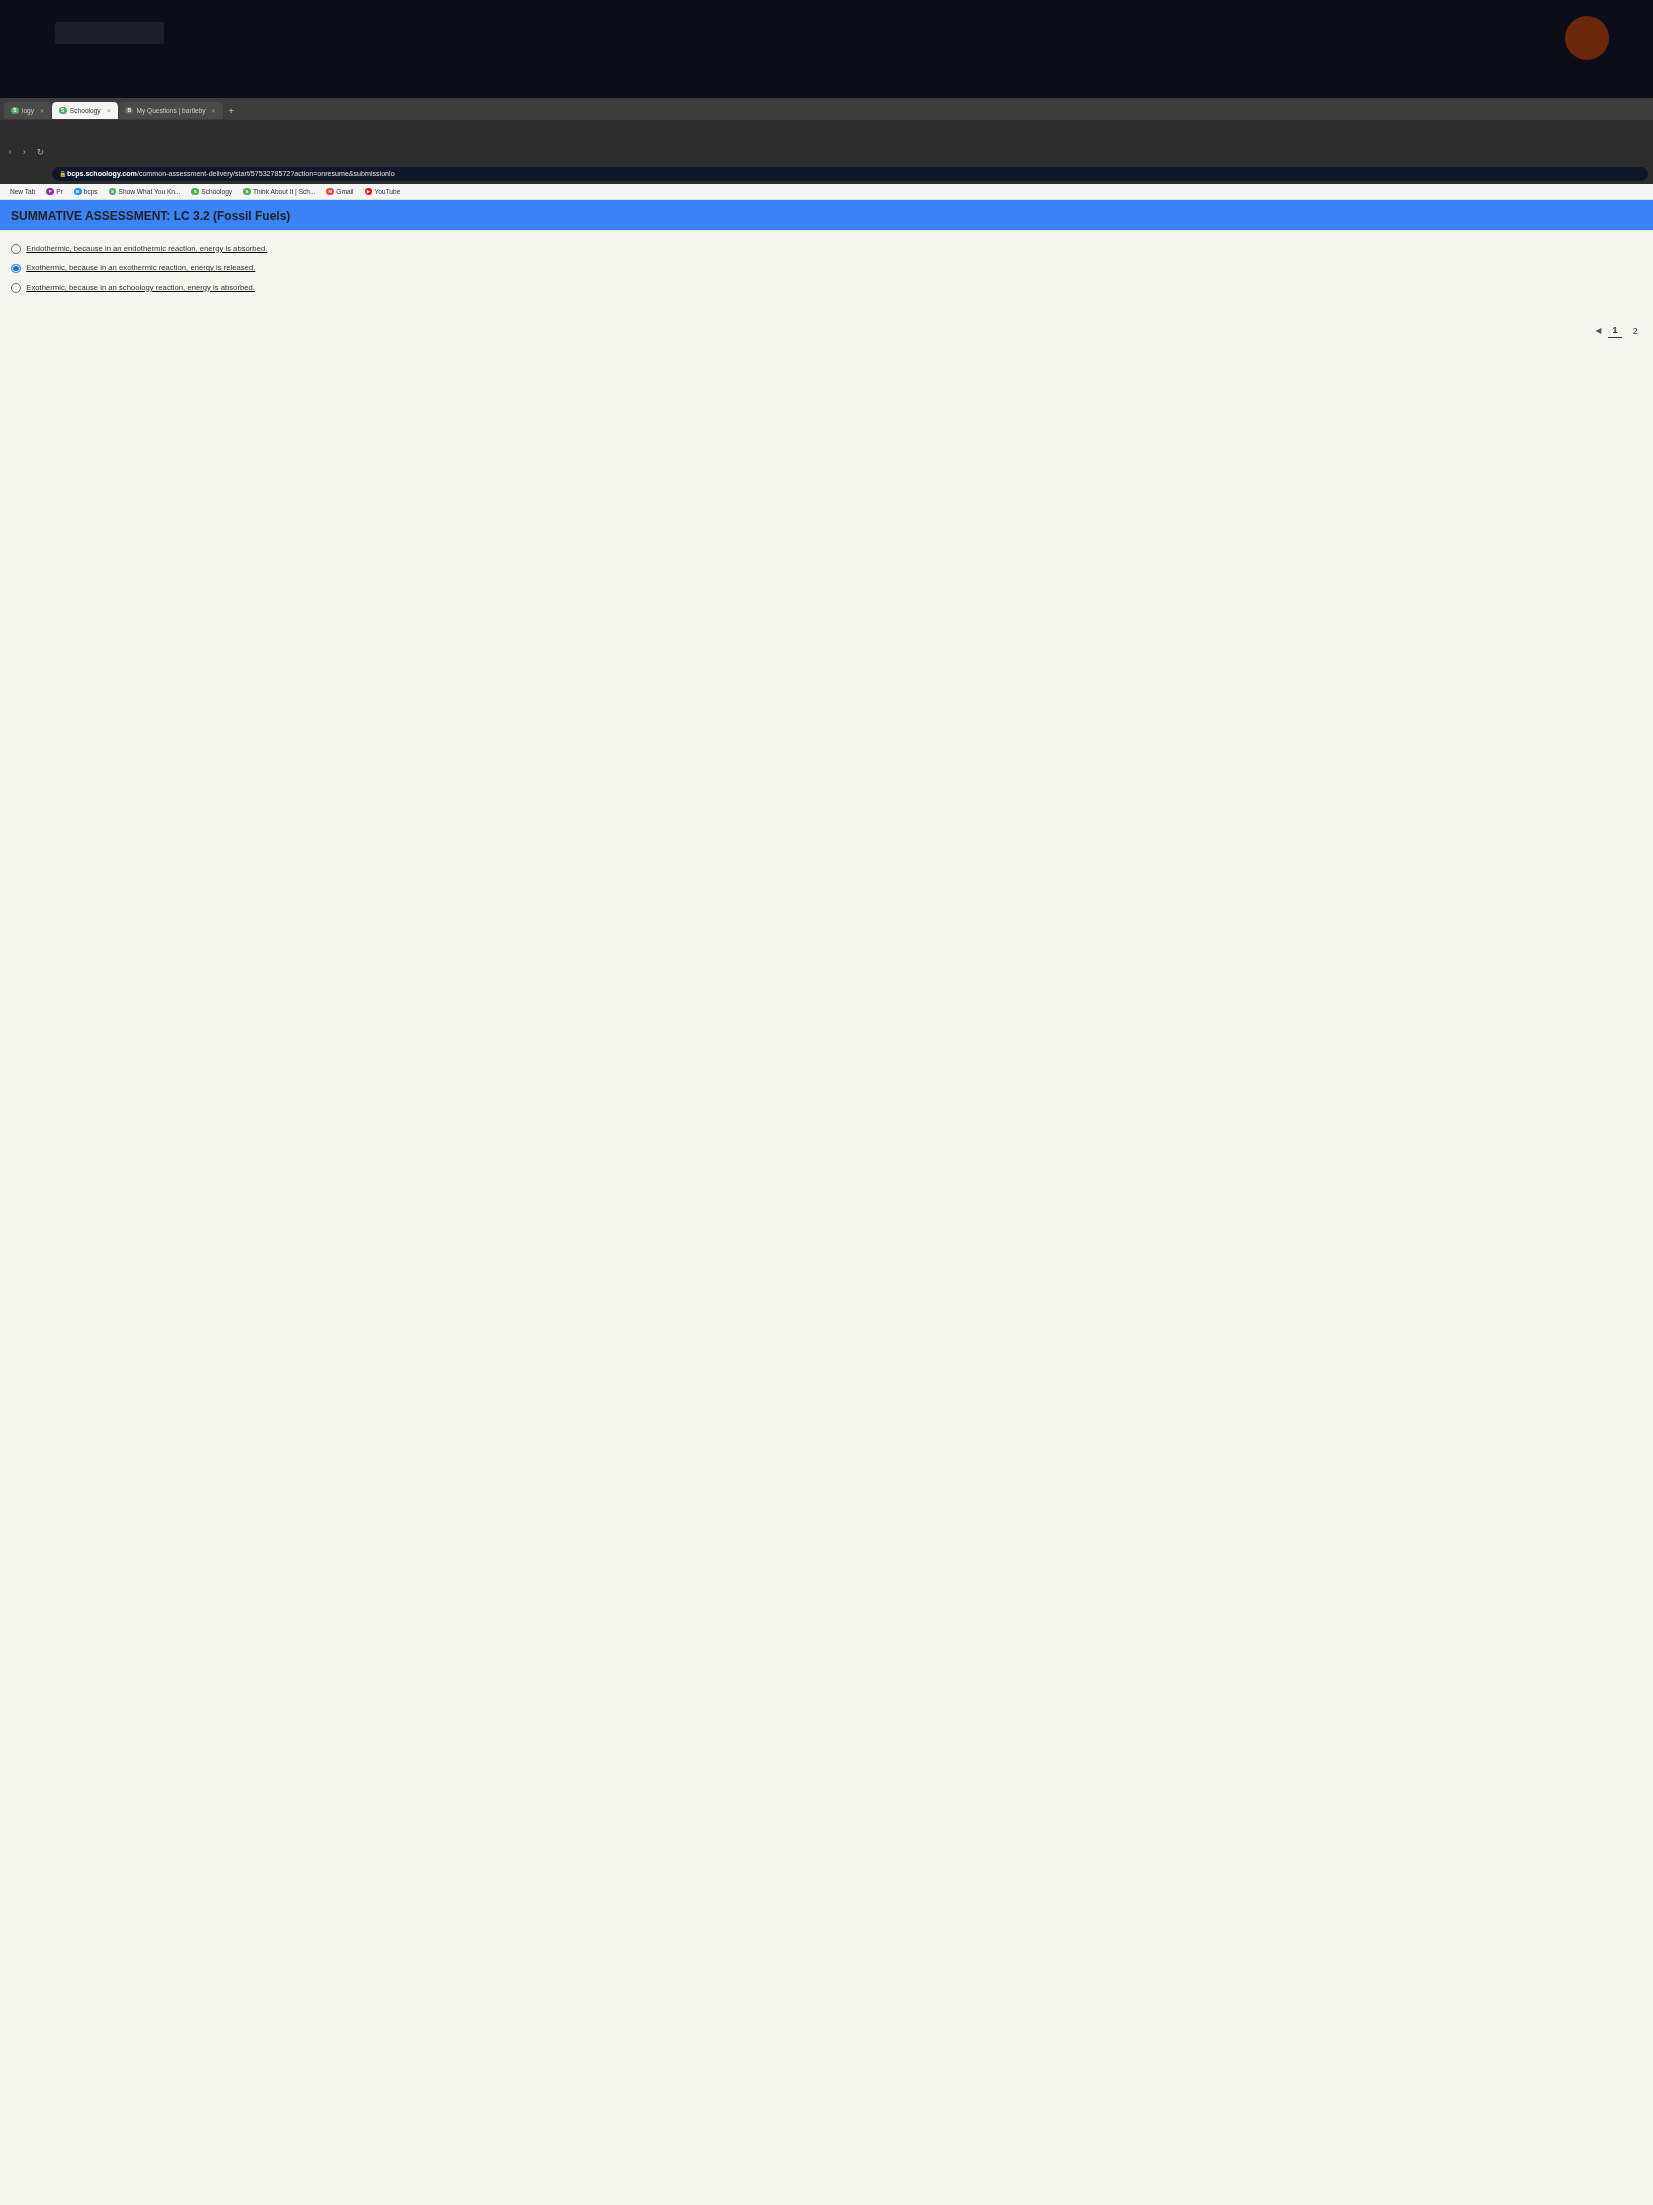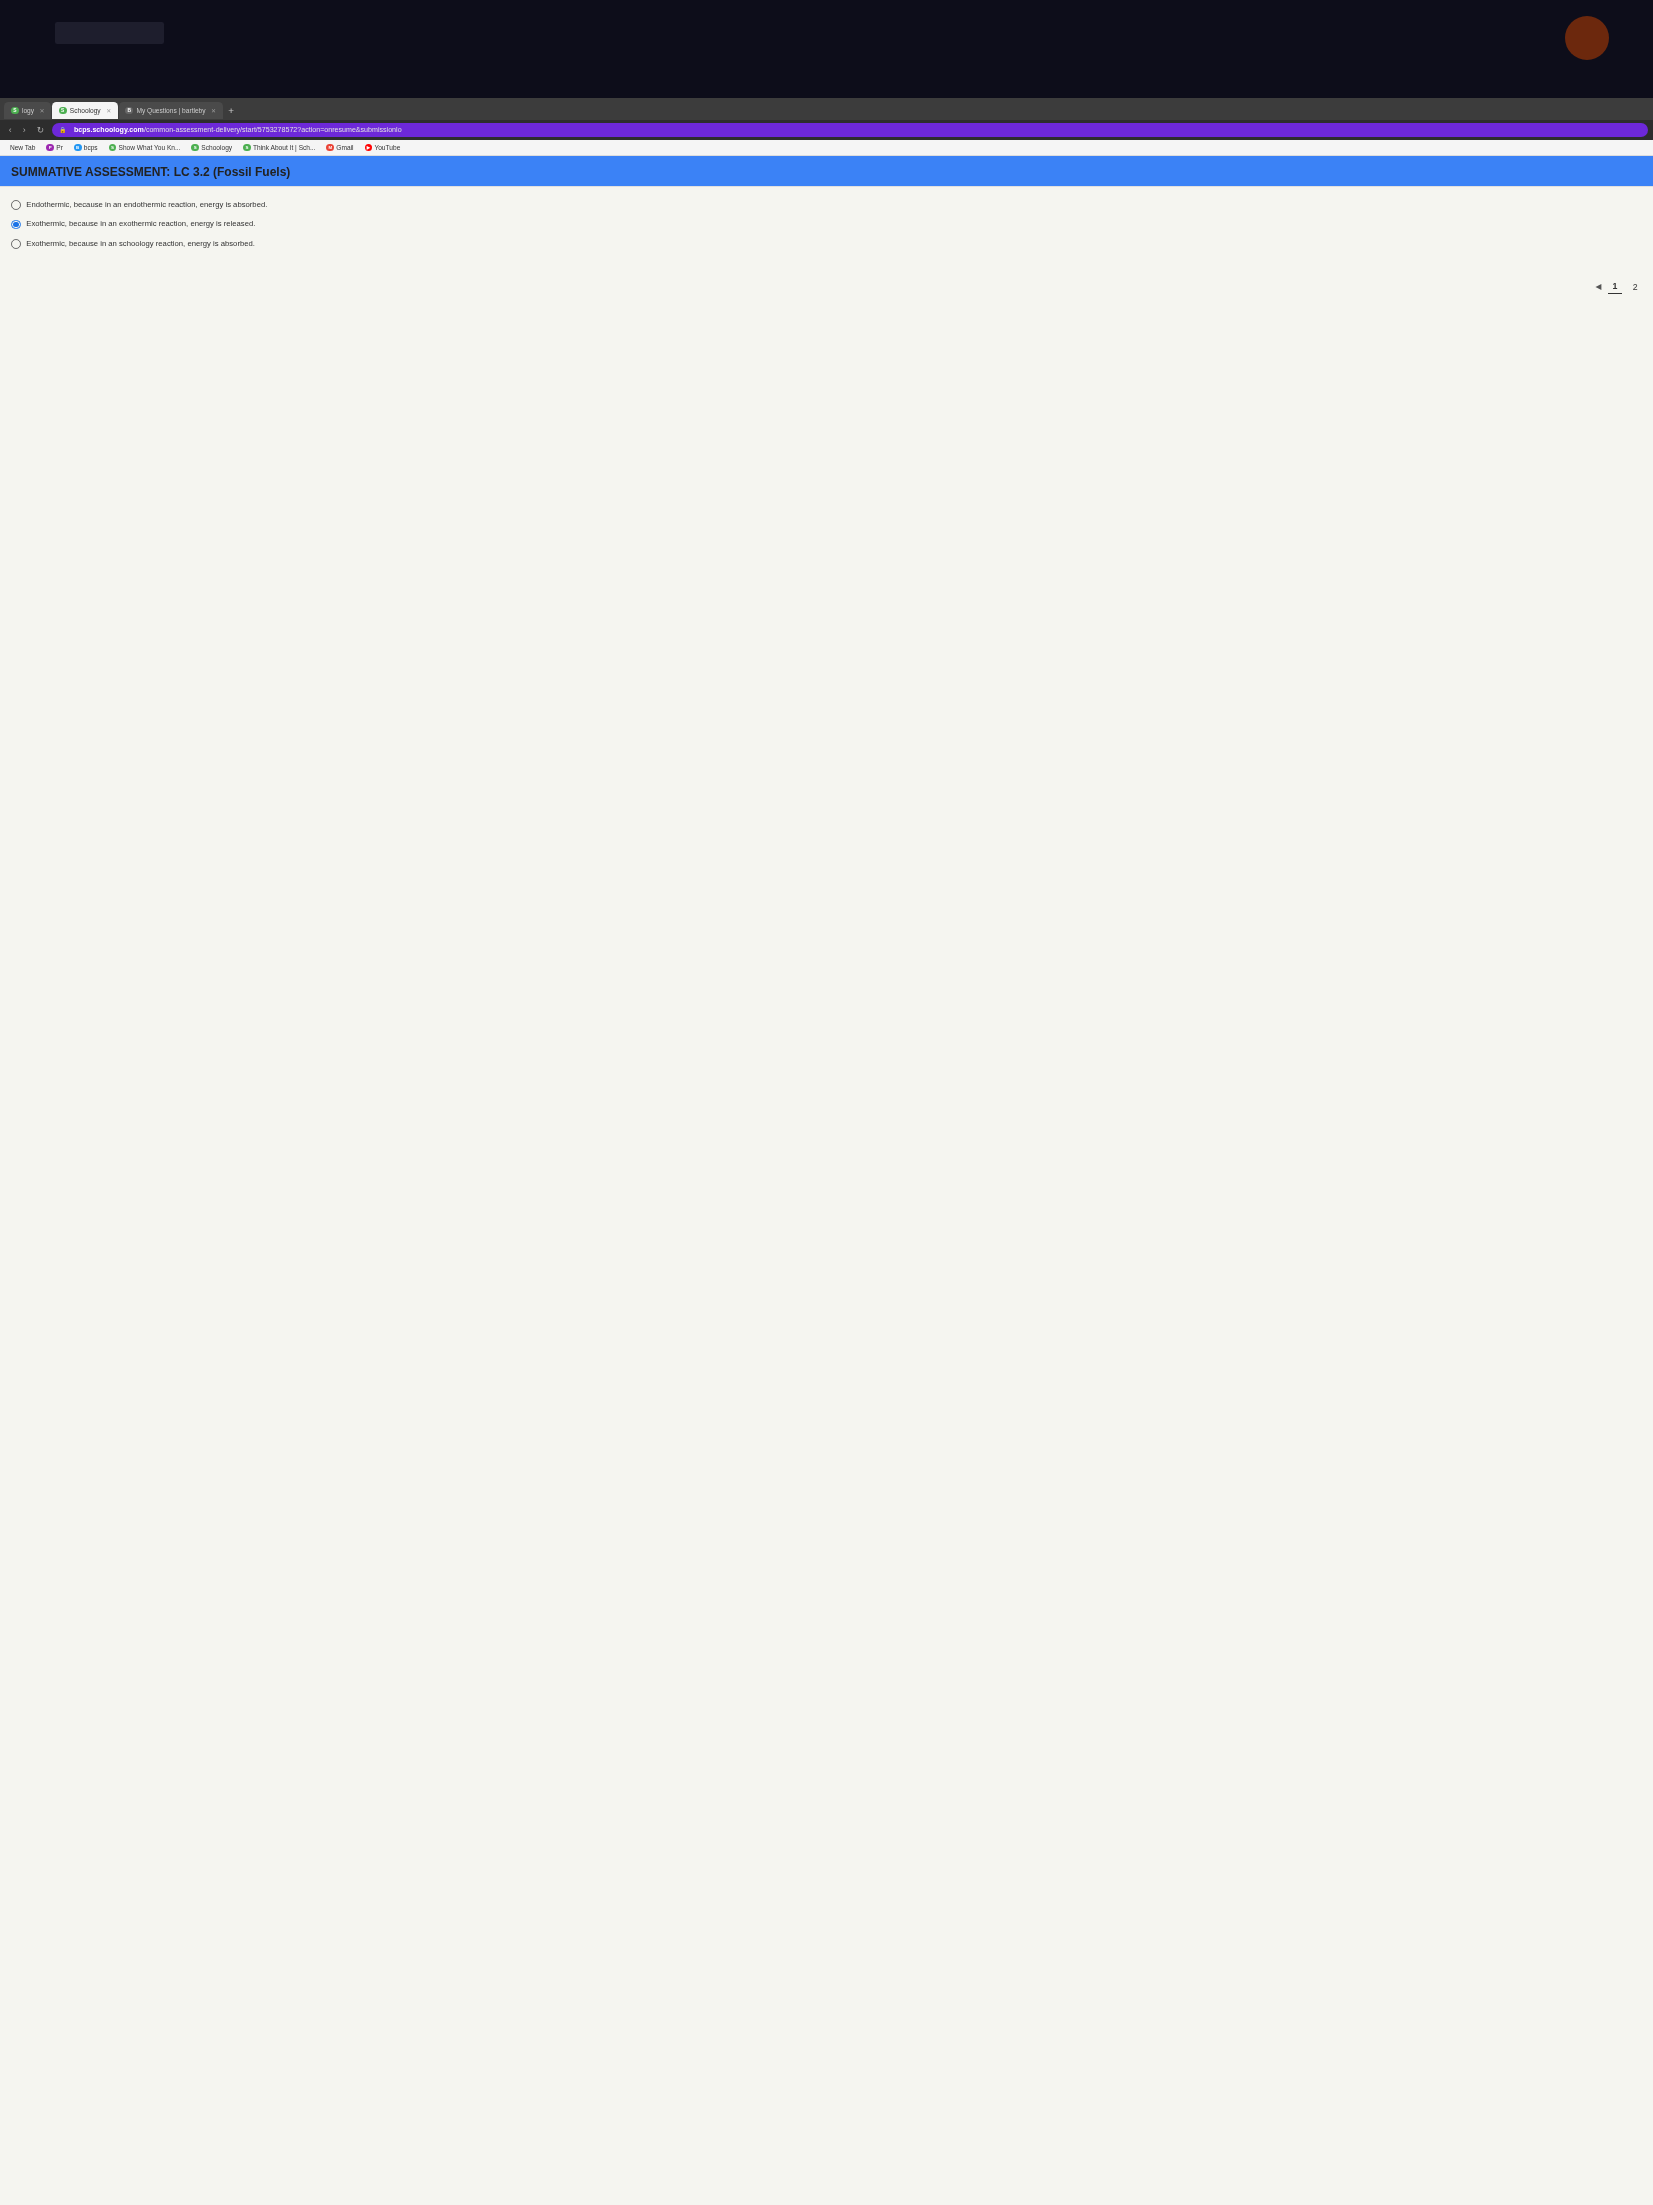--- a/index.html
+++ b/index.html
@@ -122,26 +122,27 @@
       color: #aaa;
       font-size: 8.8px;
       cursor: pointer;
       background: none;
       border: none;
       padding: 1.1px 3.3px;
     }
 
     .address-bar {
       flex: 1;
-      background: #6d28d9;
+      background: #0f172a;
       border-radius: 11px;
       padding: 2.7px 7.7px;
       display: flex;
       align-items: center;
-      gap: 7px;
+      gap: 0;
+      margin-top: 44px;
     }
 
     .lock-icon {
       font-size: 6px;
       color: #aaa;
     }
 
     .address-text {
       font-size: 7.1px;
       color: #e0e0e0;
@@ -225,20 +226,21 @@
       display: flex;
       flex-direction: column;
       gap: 8.8px;
     }
 
     .answer-option {
       display: flex;
       align-items: flex-start;
       gap: 5.5px;
       cursor: pointer;
+      text-decoration: underline;
     }
 
     .radio-outer {
       width: 9.8px;
       height: 9.8px;
       border-radius: 50%;
       border: 1.1px solid #666;
       display: flex;
       align-items: center;
       justify-content: center;

